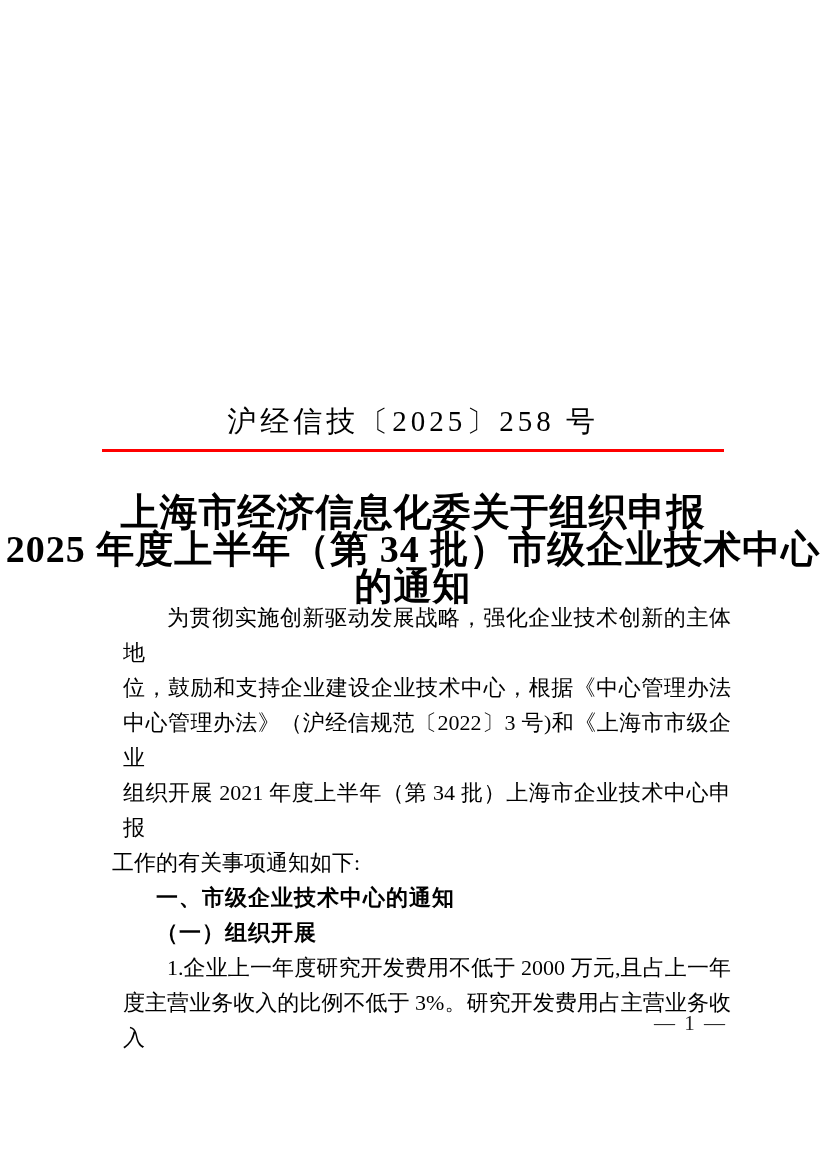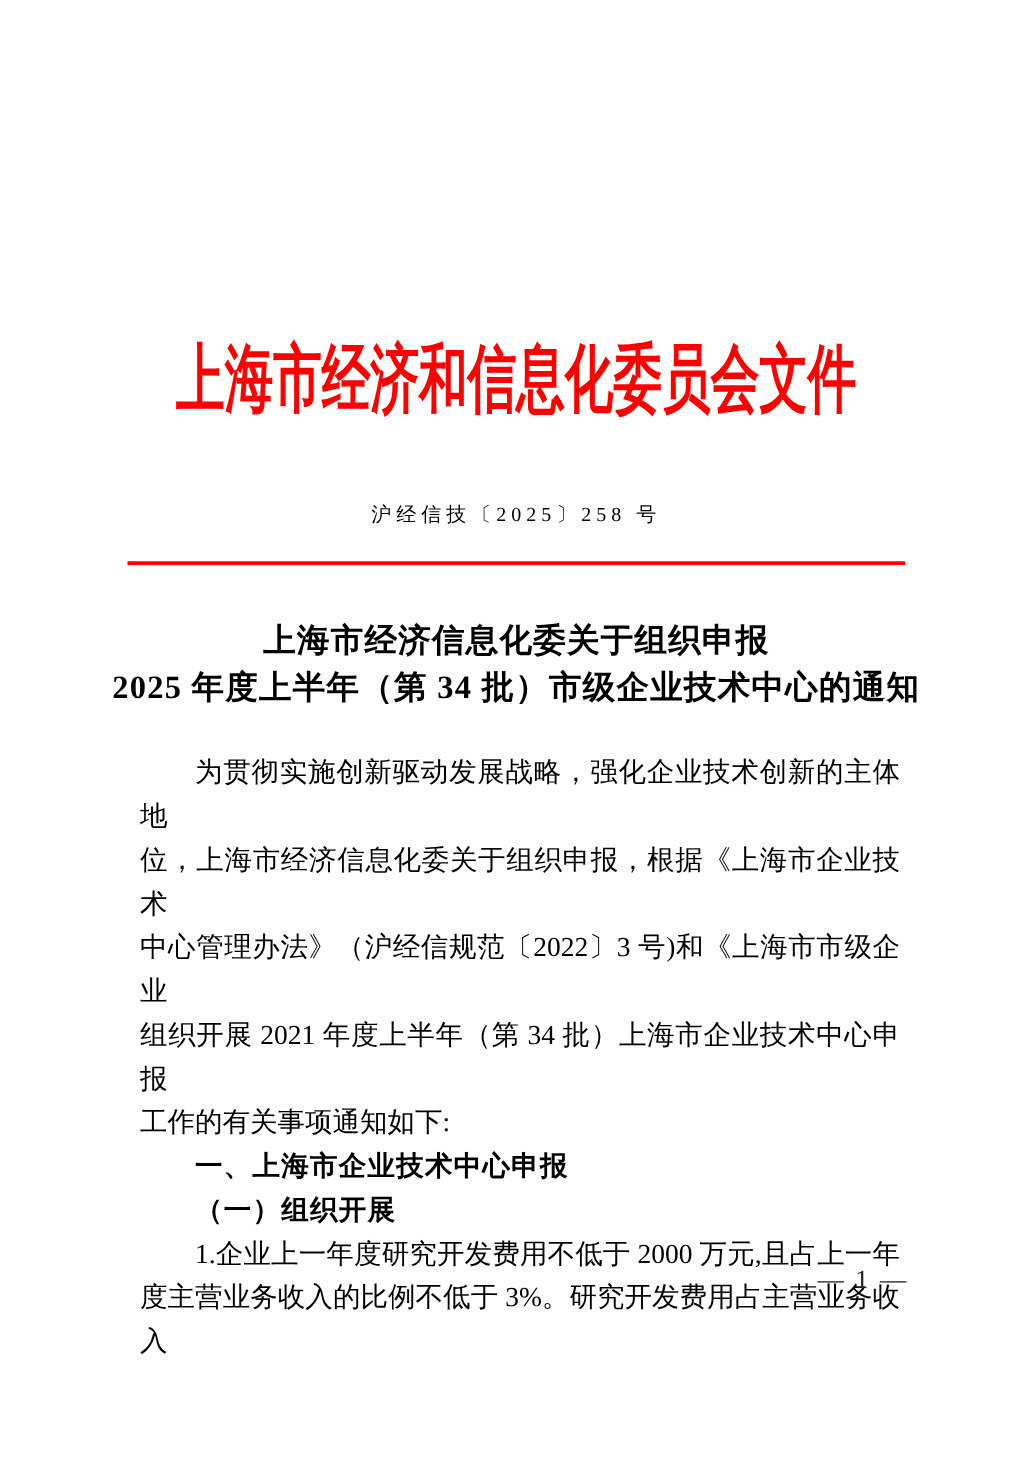--- a/index.html
+++ b/index.html
@@ -23,48 +23,48 @@
     font-size:54px;
     line-height:60px;
     white-space:nowrap;
     transform:scale(0.72,1.1);
     transform-origin:center top;
   }
   
   .docno{
     position:absolute;top:402px;left:0;width:826px;
     text-align:center;
-    font-size:16px;
+    font-size:29px;
     letter-spacing:4px;
     font-family:"Liberation Serif","DejaVu Serif",serif;
   }
   
   .rule{
     position:absolute;top:449px;left:102px;
     width:622px;height:3px;
   }
   
   .doc-title{
     position:absolute;top:494px;left:0;width:826px;
     margin:0;
     text-align:center;
-    font-size:26px;
+    font-size:38px;
     font-weight:bold;
     line-height:37px;
     letter-spacing:1px;
     font-family:"Liberation Serif","DejaVu Serif",serif;
   }
   
   .body{
     position:absolute;top:600px;left:112px;width:608px;
     font-size:22px;
     line-height:35px;
   }
   .line{width:608px;}
-  .body-full{text-align:justify;text-align-last:justify;}
+  .body-full{text-align:justify;text-align-last:justify;margin-left:11px;}
   .body-end{text-align:left;}
   .indent{text-indent:44px;}
   .heading-sans{
     font-family:"Liberation Sans","DejaVu Sans",sans-serif;
     font-weight:bold;
     letter-spacing:1px;
   }
   .heading-kai{
     font-weight:bold;
     letter-spacing:1px;
@@ -76,40 +76,37 @@
     font-size:21px;
     letter-spacing:2px;
     color:#222;
   }
 </style>
 </head>
 <body>
 
 <div class="page">
 
-  <div class="banner">
-    <span class="banner-inner" style="color: rgb(255, 0, 0);">上海市经济和信息化委员会文件</span>
-  </div>
 
   <div class="docno">沪经信技〔2025〕258 号</div>
 
   <div class="rule" style="background: rgb(255, 0, 0);"></div>
 
   <h1 class="doc-title">
     <div>上海市经济信息化委关于组织申报</div>
     <div>2025 年度上半年（第 34 批）市级企业技术中心的通知</div>
   </h1>
 
   <div class="body" id="body-col">
       <div class="line body-full indent">为贯彻实施创新驱动发展战略，强化企业技术创新的主体地</div>
-      <div class="line body-full">位，上海市经济信息化委关于组织申报，根据《上海市企业技术</div>
+      <div class="line body-full">位，鼓励和支持企业建设企业技术中心，根据《中心管理办法</div>
       <div class="line body-full">中心管理办法》（沪经信规范〔2022〕3 号)和《上海市市级企业</div>
       <div class="line body-full">组织开展 2021 年度上半年（第 34 批）上海市企业技术中心申报</div>
       <div class="line body-end">工作的有关事项通知如下:</div>
-      <div class="line body-end indent heading-sans">一、上海市企业技术中心申报</div>
+      <div class="line body-end indent heading-sans">一、市级企业技术中心的通知</div>
       <div class="line body-end indent heading-kai">（一）组织开展</div>
       <div class="line body-full indent">1.企业上一年度研究开发费用不低于 2000 万元,且占上一年</div>
       <div class="line body-full">度主营业务收入的比例不低于 3%。研究开发费用占主营业务收入</div>
     </div>
 
   <div class="pageno">— 1 —</div>
 
 </div>
 
 </body></html>

